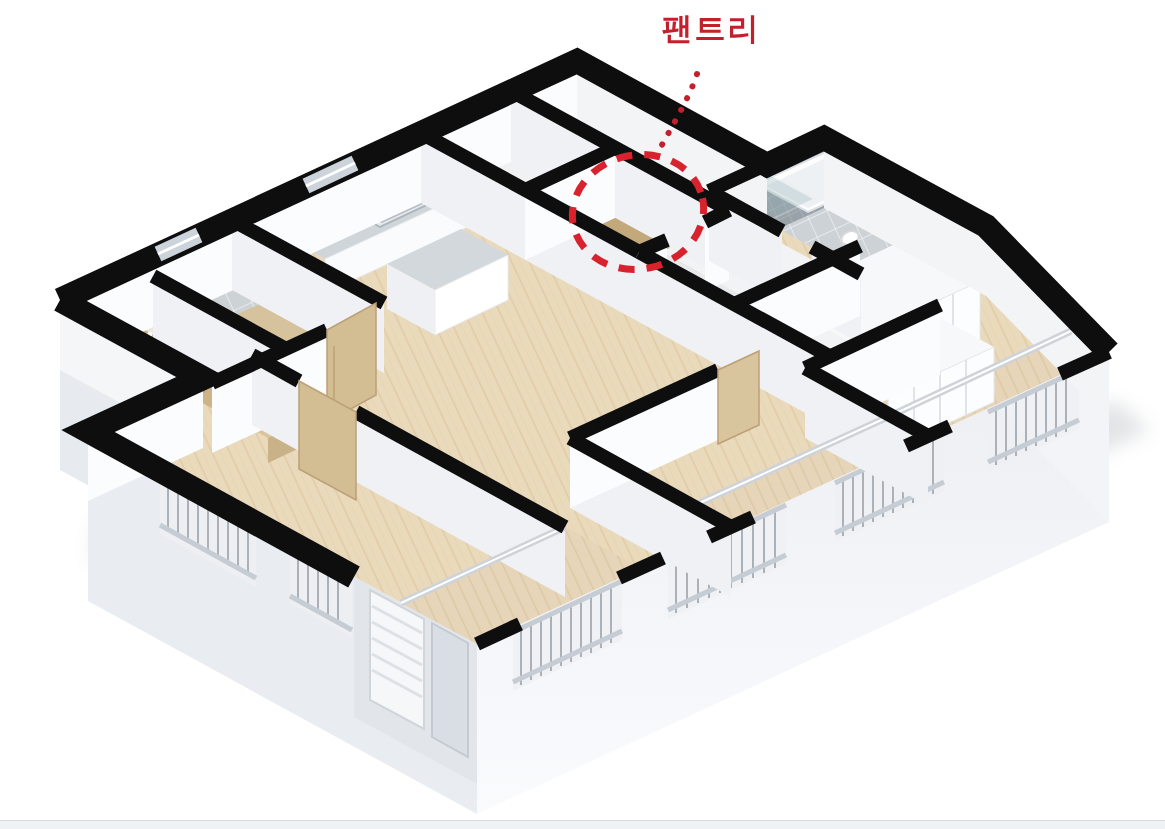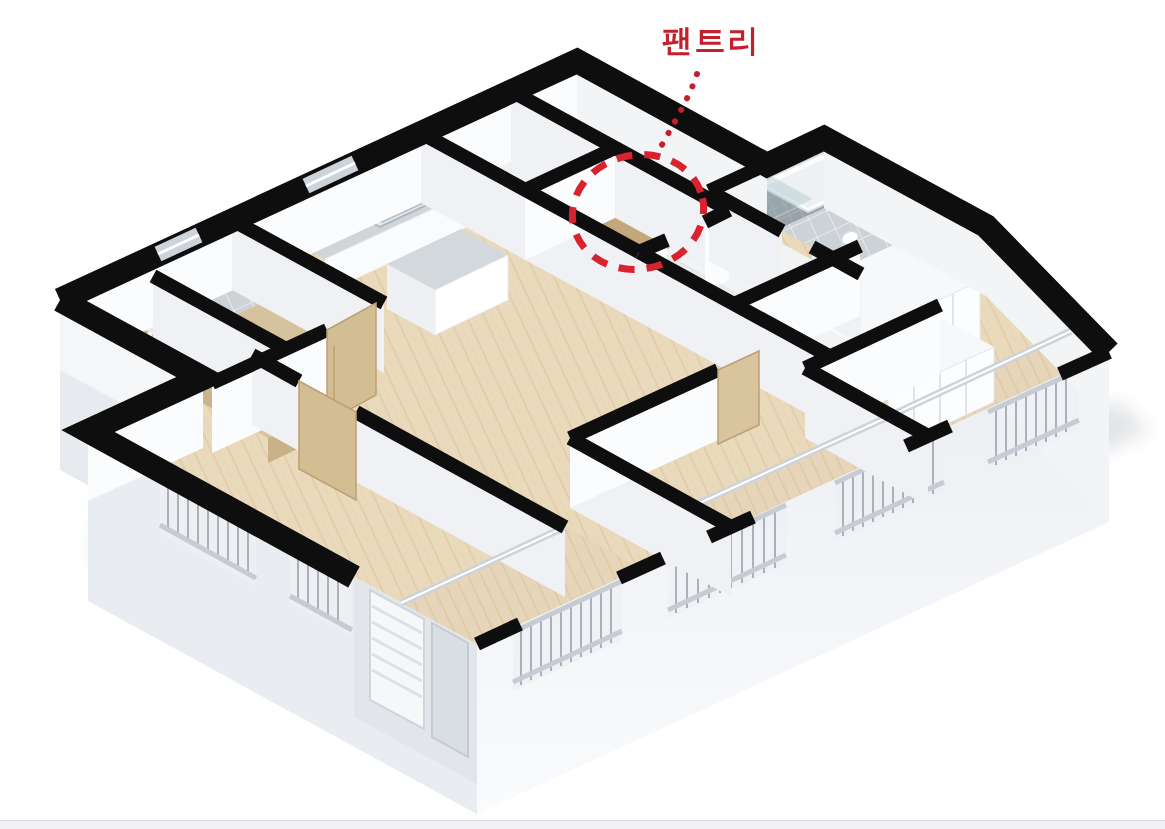--- a/index.html
+++ b/index.html
@@ -1,20 +1,20 @@
 <!DOCTYPE html>
 <html><head>
 <meta charset="utf-8">
 <style>
   html,body{margin:0;padding:0;background:#ffffff;}
   #stage{position:relative;width:1165px;height:829px;background:#ffffff;overflow:hidden;
          font-family:"Liberation Sans","DejaVu Sans",sans-serif;}
   #plan-svg{position:absolute;left:0;top:0;}
   .annotation-label{
-    position:absolute;left:711px;top:20px;transform:translateX(-50%);
+    position:absolute;left:711px;top:8px;transform:translateX(-50%);
     font-size:31px;font-weight:bold;letter-spacing:2px;color:#c2202d;white-space:nowrap;
   }
   .footer-strip{position:absolute;left:0;bottom:0;width:1165px;height:8px;
     background:#eff1f4;border-top:1px solid #d9dbde;}
 </style>
 </head>
 <body>
 
 <div id="stage">
 

